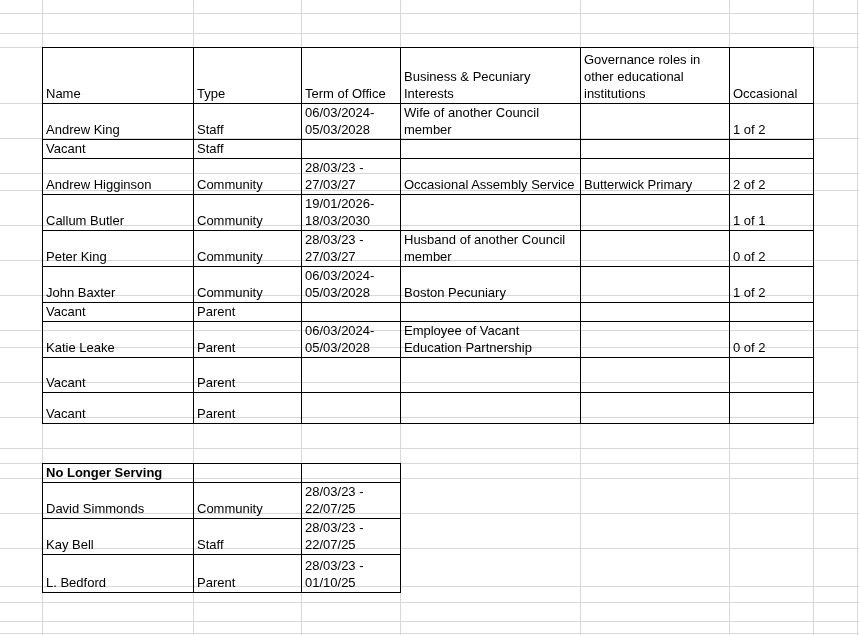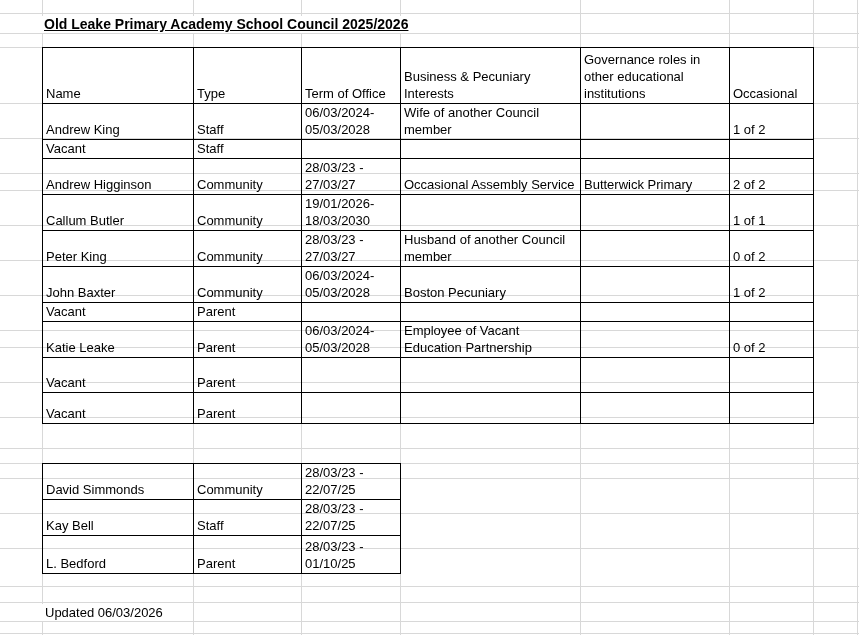--- a/index.html
+++ b/index.html
@@ -90,23 +90,20 @@
       <div class="gl-h" style="top: 463px;"></div>
       <div class="gl-h" style="top: 478px;"></div>
       <div class="gl-h" style="top: 513px;"></div>
       <div class="gl-h" style="top: 548px;"></div>
       <div class="gl-h" style="top: 586px;"></div>
       <div class="gl-h" style="top: 602px;"></div>
       <div class="gl-h" style="top: 621px;"></div>
       <div class="gl-h" style="top: 633px;"></div>
     </div>
 
-  <div class="title-row">
-    <span>Old Leake Primary Academy School Council 2025/2026</span>
-  </div>
 
   <table class="sheet-table main">
     <colgroup>
       <col style="width:151px">
         <col style="width:108px">
         <col style="width:99px">
       <col style="width:180px">
         <col style="width:149px">
         <col style="width:84px">
     </colgroup>
@@ -214,20 +211,25 @@
   </tbody>
     </table>
 
   <table class="sheet-table former">
     <colgroup>
       <col style="width:151px">
         <col style="width:108px">
         <col style="width:99px">
     </colgroup>
     <tbody>
+        <tr style="height:15px">
+      <th class="bold-cell">No Longer Serving</th>
+      <th></th>
+      <th></th>
+    </tr>
     <tr style="height:35px">
       <td>David Simmonds</td>
       <td>Community</td>
       <td>28/03/23 -
 22/07/25</td>
     </tr>
     <tr style="height:35px">
       <td>Kay Bell</td>
       <td>Staff</td>
       <td>28/03/23 -
@@ -235,16 +237,13 @@
     </tr>
     <tr style="height:38px">
       <td>L. Bedford</td>
       <td>Parent</td>
       <td>28/03/23 -
 01/10/25</td>
     </tr>
   </tbody>
     </table>
 
-  <div class="updated-row">
-    <span>Updated 06/03/2026</span>
-  </div>
 </div>
 
 </body></html>

